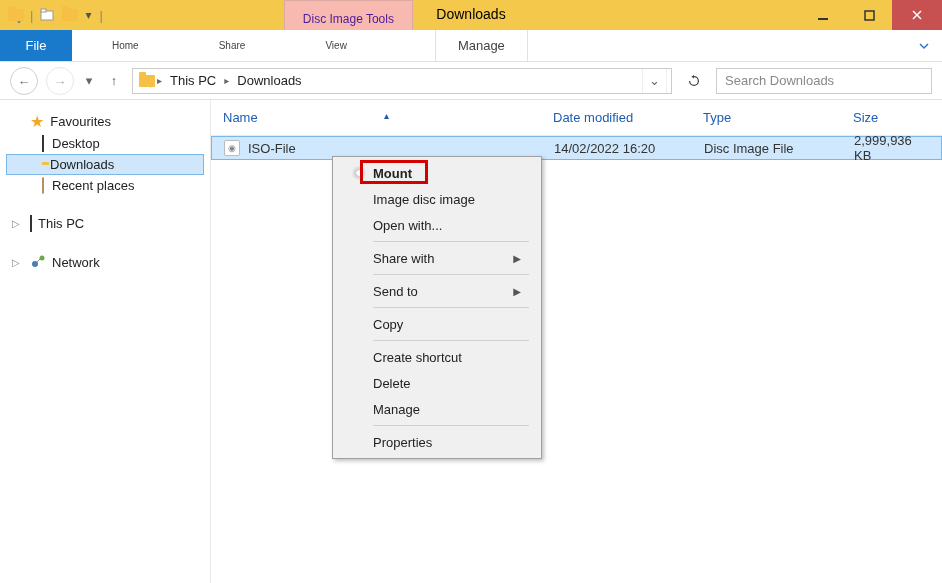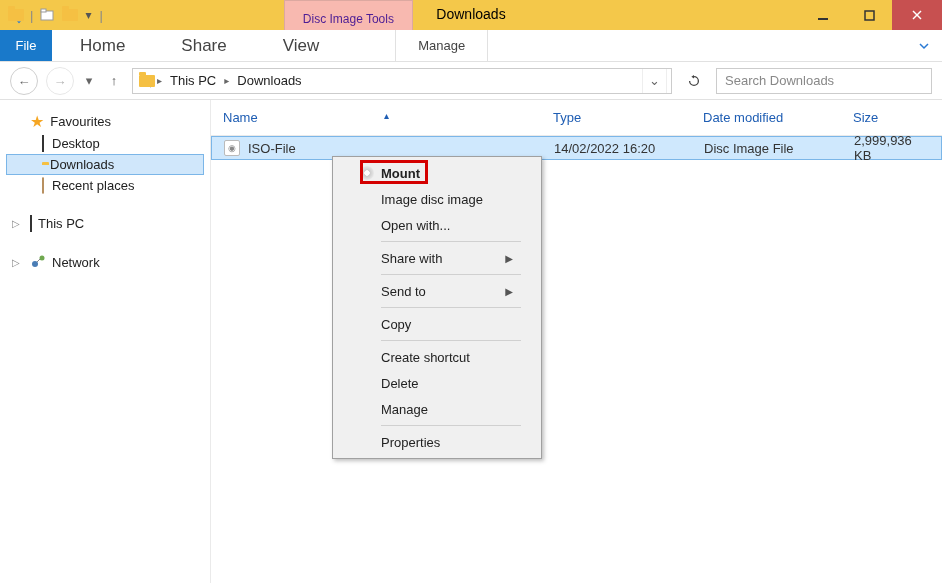--- a/index.html
+++ b/index.html
@@ -10,22 +10,22 @@
   .quick-access { display: flex; align-items: center; padding: 0 6px; gap: 4px; }
   .qa-icon { width: 18px; height: 18px; display: flex; align-items: center; justify-content: center; }
   .tool-tab { background: #f8b9b0; padding: 6px 18px 0; font-size: 12px; height: 100%; display: flex; align-items: center; color: #4c1d95; border: 1px solid #dca8a0; border-bottom: none; }
   .window-title { position: absolute; left: 50%; transform: translateX(-50%); top: 6px; font-size: 14px; }
   .win-controls { display: flex; }
   .win-btn { width: 46px; height: 30px; display: flex; align-items: center; justify-content: center; color: #333; }
   .win-close { background: #c75050; color: #fff; width: 50px; }
 
   
   .ribbon { height: 32px; background: #fff; display: flex; align-items: stretch; border-bottom: 1px solid #e1e1e1; }
-  .ribbon-file { background: #1979ca; color: #fff; width: 52px; display: flex; align-items: center; justify-content: center; font-size: 13px; }
-  .ribbon-tab { padding: 0 28px; display: flex; align-items: center; color: #444; font-size: 17px; }
+  .ribbon-file { background: #1979ca; color: #fff; width: 72px; display: flex; align-items: center; justify-content: center; font-size: 13px; }
+  .ribbon-tab { padding: 0 40px; display: flex; align-items: center; color: #444; font-size: 10px; }
   .ribbon-manage { padding: 0 22px; display: flex; align-items: center; color: #444; font-size: 13px; background: #fff; border: 1px solid #e1e1e1; border-top: none; border-bottom: none; margin-left: 48px; }
 
   
   .addr-row { height: 38px; display: flex; align-items: center; padding: 0 10px; gap: 8px; border-bottom: 1px solid #e1e1e1; }
   .nav-btn { width: 28px; height: 28px; border: 1px solid #cfcfcf; border-radius: 50%; display: flex; align-items: center; justify-content: center; color: #666; }
   .nav-btn.disabled { opacity: 0.5; }
   .nav-drop { width: 14px; display: flex; align-items: center; justify-content: center; color: #666; }
   .nav-up { width: 20px; height: 20px; display: flex; align-items: center; justify-content: center; color: #444; }
   .addr-bar { flex: 1; height: 26px; border: 1px solid #ccc; display: flex; align-items: center; padding: 0 4px; gap: 2px; }
   .crumb { padding: 0 6px; height: 100%; display: flex; align-items: center; color: #222; }
@@ -54,21 +54,21 @@
   .sort-arrow { color: #1e5db3; font-size: 10px; margin-left: auto; margin-right: 140px; }
 
   .row { display: flex; align-items: center; height: 24px; background: #cfe8fd; border: 1px solid #7bb6e8; }
   .cell { padding: 0 12px; color: #333; }
   .cell.name { width: 330px; display: flex; align-items: center; gap: 8px; }
   .cell.date { width: 150px; }
   .cell.type { width: 150px; }
   .cell.size { flex: 1; text-align: left; }
 
   
-  .ctx { position: absolute; left: 332px; top: 156px; width: 210px; background: #f0f0f0; border: 1px solid #a0a0a0; box-shadow: 2px 2px 4px rgba(0,0,0,0.25); padding: 3px 18px; }
+  .ctx { position: absolute; left: 332px; top: 156px; width: 210px; background: #f0f0f0; border: 1px solid #a0a0a0; box-shadow: 2px 2px 4px rgba(0,0,0,0.25); padding: 3px 10px; }
   .ctx-icon-col { width: 28px; display: inline-flex; align-items: center; justify-content: center; }
   .ctx-item { display: flex; align-items: center; height: 26px; padding: 0 10px 0 2px; color: #222; }
   .ctx-item .lbl { flex: 1; }
   .ctx-item .sub { color: #555; font-size: 10px; }
   .ctx-sep { height: 1px; background: #d0d0d0; margin: 3px 2px 3px 30px; }
   .highlight-box { position: absolute; border: 3px solid #d40000; pointer-events: none; }
 
   .iso-badge { width: 16px; height: 16px; background: #fff; border: 1px solid #bbb; border-radius: 2px; display: flex; align-items: center; justify-content: center; font-size: 9px; color: #888; }
   .disc-ico { width: 14px; height: 14px; border-radius: 50%; background: radial-gradient(circle, #fff 25%, #ccc 30%, #e8e8e8 70%, #bbb 100%); }
   .monitor-ico { width: 16px; height: 12px; background: #3a6db0; border: 1px solid #333; position: relative; }
@@ -210,22 +210,22 @@
       </div>
     </div>
   </div>
 
   <div class="content">
     <div class="cols">
       <div class="col name">
         <span>Name</span>
         <span class="sort-arrow">▴</span>
       </div>
+      <div class="col date">Date modified</div>
       <div class="col type">Type</div>
-      <div class="col date">Date modified</div>
       <div class="col size">Size</div>
     </div>
 
     <div class="row">
       <div class="cell name">
         <span class="iso-badge">◉</span>
         <span>ISO-File</span>
       </div>
       <div class="cell date">14/02/2022 16:20</div>
       <div class="cell type">Disc Image File</div>

